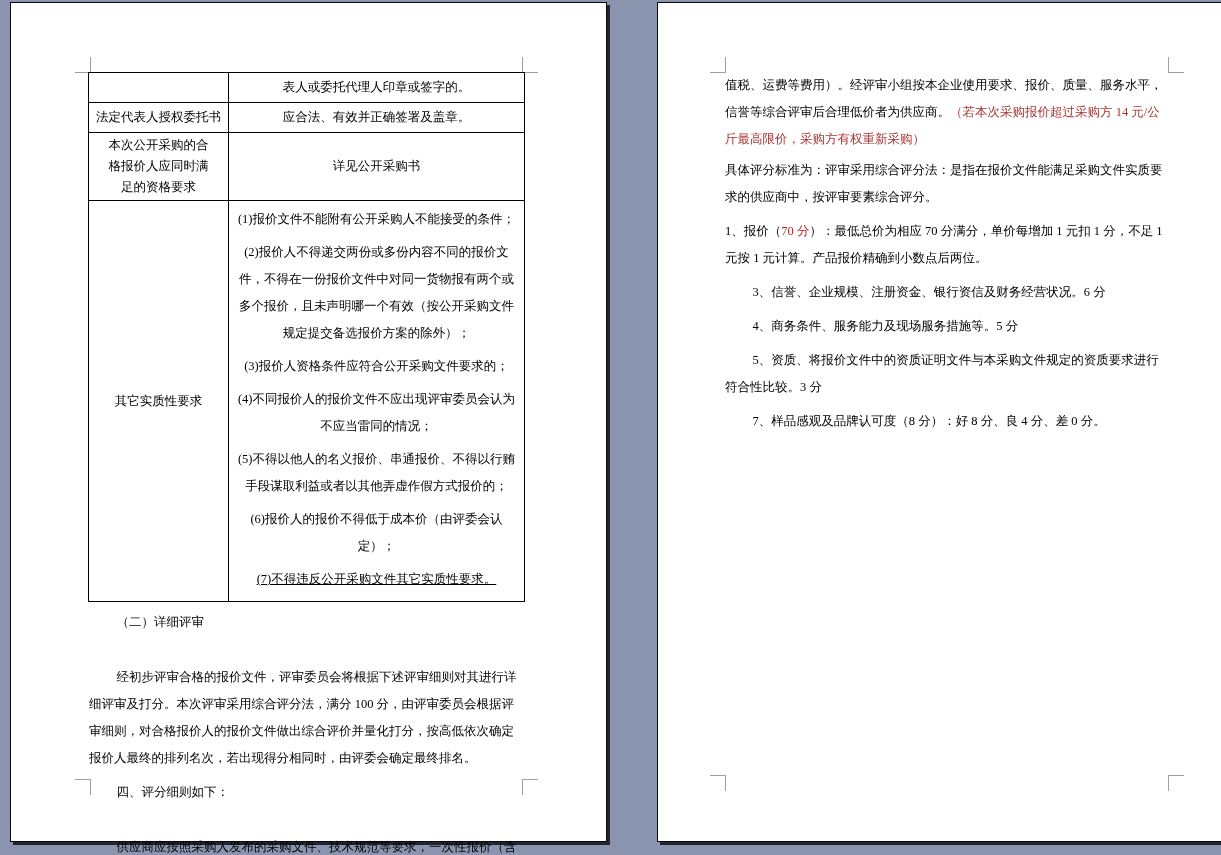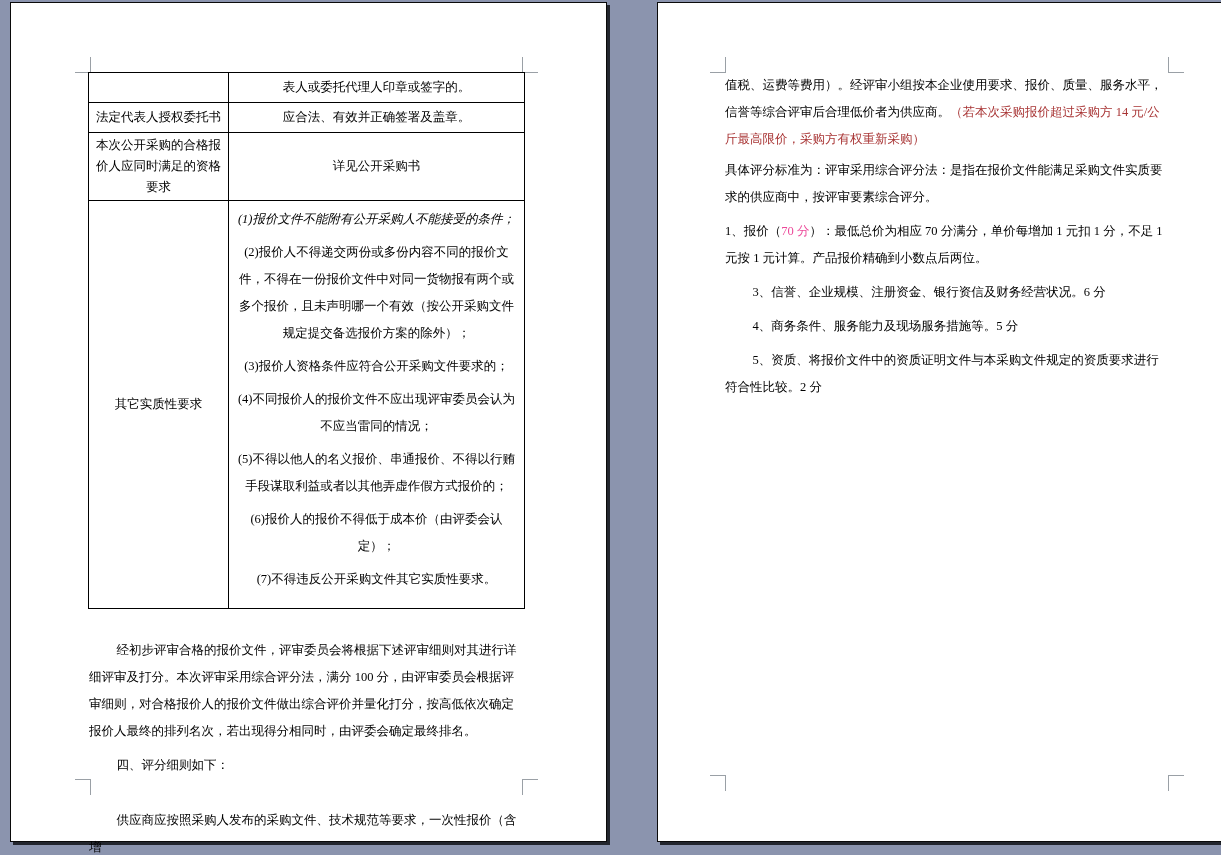--- a/index.html
+++ b/index.html
@@ -40,35 +40,35 @@
   
   table.req{border-collapse:collapse;width:437px;margin-left:-1px;table-layout:fixed;}
   table.req td{
     border:1px solid #000;padding:1px 4px;
     text-align:center;vertical-align:middle;
   }
   td.c1{width:131px;}
   tr.r1 td{height:26px;}
   tr.r2 td{height:24px;margin-top:48px;}
   tr.r3 td{height:19px;line-height:19px;}
-  tr.r4 td.c1{line-height:21px;padding:2px 3px;}
+  tr.r4 td.c1{line-height:21px;padding:2px 16px;}
   tr.r4 td{height:63px;}
   td.reqcell p{margin:6px 0;line-height:27px;text-align:center;}
-  td.reqcell p:first-child{margin-top:4px;font-style:italic;}
-  td.reqcell p:last-child{margin-bottom:14px;}
+  td.reqcell p:first-child{margin-top:4px;}
+  td.reqcell p:last-child{margin-bottom:7px;text-decoration:underline;}
 
   
   .para{margin:0 0 5px 0;}
   .indent{text-indent:2.2em;margin-top:28px;}
   .bold{font-weight:normal;}
   .sec-heading{margin:7px 0 5px 0;}
   .rp p{margin:0 0 4px 0;}
   .rp p.item{margin-top:7px;}
   .red-dark{color:#a83434;}
-  .red-bright{color:#ec4899;}
+  .red-bright{color:#b91c1c;}
 </style>
 </head>
 <body>
 
 <div class="workspace">
 
   <div class="page page-left">
     <div class="mark tl"></div>
     <div class="mark tr"></div>
     <div class="mark bl"></div>
@@ -97,20 +97,21 @@
             <p>(3)报价人资格条件应符合公开采购文件要求的；</p>
             <p>(4)不同报价人的报价文件不应出现评审委员会认为不应当雷同的情况；</p>
             <p>(5)不得以他人的名义报价、串通报价、不得以行贿手段谋取利益或者以其他弄虚作假方式报价的；</p>
             <p>(6)报价人的报价不得低于成本价（由评委会认定）；</p>
             <p>(7)不得违反公开采购文件其它实质性要求。</p>
           </td>
         </tr>
       </tbody>
         </table>
 
+      <p class="para indent sec-heading">（二）详细评审</p>
       <p class="para indent">经初步评审合格的报价文件，评审委员会将根据下述评审细则对其进行详细评审及打分。本次评审采用综合评分法，满分 100 分，由评审委员会根据评审细则，对合格报价人的报价文件做出综合评价并量化打分，按高低依次确定报价人最终的排列名次，若出现得分相同时，由评委会确定最终排名。</p>
       <p class="para indent bold sec-heading">四、评分细则如下：</p>
       <p class="para indent">供应商应按照采购人发布的采购文件、技术规范等要求，一次性报价（含增</p>
     </div>
   </div>
 
   <div class="page page-right">
     <div class="mark tl"></div>
     <div class="mark tr"></div>
     <div class="mark bl"></div>
@@ -118,17 +119,18 @@
 
     <div class="content rp">
       <p><span>值税、运费等费用）。经评审小组按本企业使用要求、报价、质量、服务水平，信誉等综合评审后合理低价者为供应商。</span><span class="red-dark">（若本次采购报价超过采购方 14 元/公斤最高限价，采购方有权重新采购）</span></p>
 
       <p>具体评分标准为：评审采用综合评分法：是指在报价文件能满足采购文件实质要求的供应商中，按评审要素综合评分。</p>
 
       <p class="item"><span>1、报价（</span><span class="red-bright">70 分</span><span>）：最低总价为相应 70 分满分，单价每增加 1 元扣 1 分，不足 1 元按 1 元计算。产品报价精确到小数点后两位。</span></p>
 
       <p class="item indent">3、信誉、企业规模、注册资金、银行资信及财务经营状况。6 分</p>
       <p class="item indent">4、商务条件、服务能力及现场服务措施等。5 分</p>
-      <p class="item indent">5、资质、将报价文件中的资质证明文件与本采购文件规定的资质要求进行符合性比较。2 分</p>
+      <p class="item indent">5、资质、将报价文件中的资质证明文件与本采购文件规定的资质要求进行符合性比较。3 分</p>
+      <p class="item indent">7、样品感观及品牌认可度（8 分）：好 8 分、良 4 分、差 0 分。</p>
     </div>
   </div>
 
 </div>
 
 </body></html>

